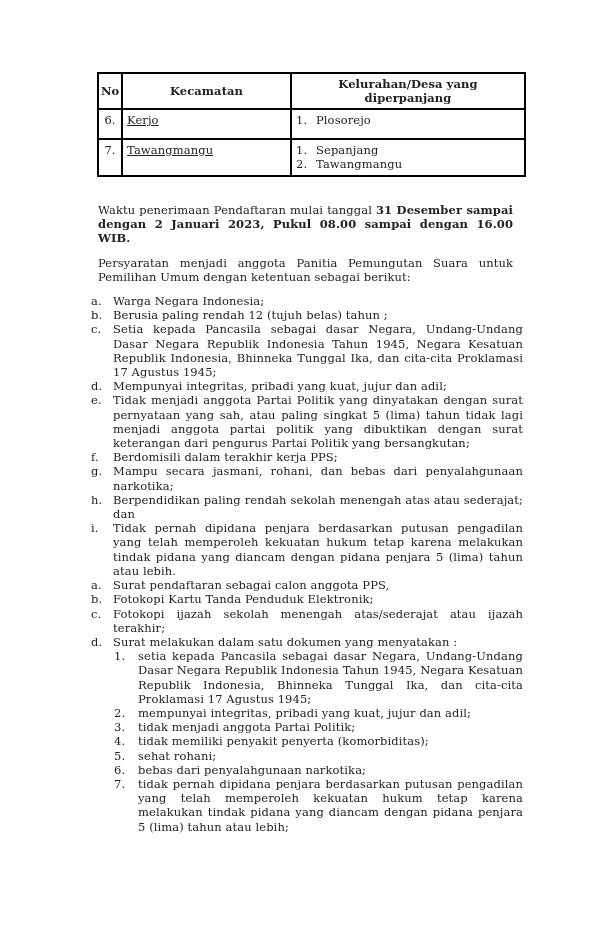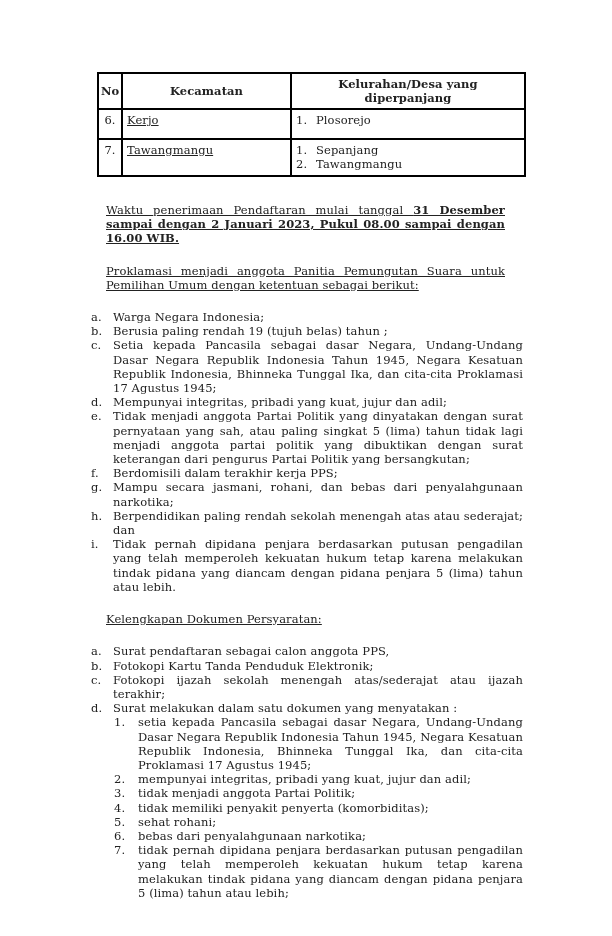--- a/index.html
+++ b/index.html
@@ -56,23 +56,22 @@
   td.cell-no { text-align: center; padding-left: 1px; padding-right: 1px; }
   td.cell-kc { padding-left: 6px; text-decoration: underline; }
   td.cell-kl { padding-left: 5px; }
   tr.row6 td { padding-bottom: 10px; }
   tr.row7 td { padding-bottom: 4px; }
   .cli { display: flex; }
   .cli .cm { flex: 0 0 20px; }
 
   
   p.par {
-    margin: 18px;
+    margin: 10px;
     text-align: justify;
-    text-decoration: underline;
   }
   .gap-top { margin-top: 14px; }
   strong { font-weight: bold; }
 
   
   .list-l1 { margin-left: 3px; }
   .list-l2 { margin-left: 26px; }
   .li { display: flex; }
   .li .m { flex: 0 0 22px; }
   .list-l2 .li .m { flex: 0 0 24px; }
@@ -120,30 +119,30 @@
               <span class="cm">2.</span>
               <span class="ct">Tawangmangu</span>
             </div>
           </td>
         </tr>
       </tbody>
     </table>
 
     <p class="par"><span>Waktu penerimaan Pendaftaran mulai tanggal </span><strong>31 Desember sampai dengan 2 Januari 2023, Pukul 08.00 sampai dengan 16.00 WIB.</strong></p>
 
-    <p class="par gap-top">Proklamasi menjadi anggota Panitia Pemungutan Suara untuk Pemilihan Umum dengan ketentuan sebagai berikut:</p>
+    <p class="par gap-top">Persyaratan menjadi anggota Panitia Pemungutan Suara untuk Pemilihan Umum dengan ketentuan sebagai berikut:</p>
 
     <div class="list-l1">
       <div class="li">
         <span class="m">a.</span>
         <span class="t">Warga Negara Indonesia;</span>
       </div>
       <div class="li">
         <span class="m">b.</span>
-        <span class="t">Berusia paling rendah 19 (tujuh belas) tahun ;</span>
+        <span class="t">Berusia paling rendah 12 (tujuh belas) tahun ;</span>
       </div>
       <div class="li">
         <span class="m">c.</span>
         <span class="t">Setia kepada Pancasila sebagai dasar Negara, Undang-Undang Dasar Negara Republik Indonesia Tahun 1945, Negara Kesatuan Republik Indonesia, Bhinneka Tunggal Ika, dan cita-cita Proklamasi 17 Agustus 1945;</span>
       </div>
       <div class="li">
         <span class="m">d.</span>
         <span class="t">Mempunyai integritas, pribadi yang kuat, jujur dan adil;</span>
       </div>
       <div class="li">
@@ -161,21 +160,20 @@
       <div class="li">
         <span class="m">h.</span>
         <span class="t">Berpendidikan paling rendah sekolah menengah atas atau sederajat; dan</span>
       </div>
       <div class="li">
         <span class="m">i.</span>
         <span class="t">Tidak pernah dipidana penjara berdasarkan putusan pengadilan yang telah memperoleh kekuatan hukum tetap karena melakukan tindak pidana yang diancam dengan pidana penjara 5 (lima) tahun atau lebih.</span>
       </div>
     </div>
 
-    <p class="par gap-top">Kelengkapan Dokumen Persyaratan:</p>
 
     <div class="list-l1">
       <div class="li">
         <span class="m">a.</span>
         <span class="t">Surat pendaftaran sebagai calon anggota PPS,</span>
       </div>
       <div class="li">
         <span class="m">b.</span>
         <span class="t">Fotokopi Kartu Tanda Penduduk Elektronik;</span>
       </div>

